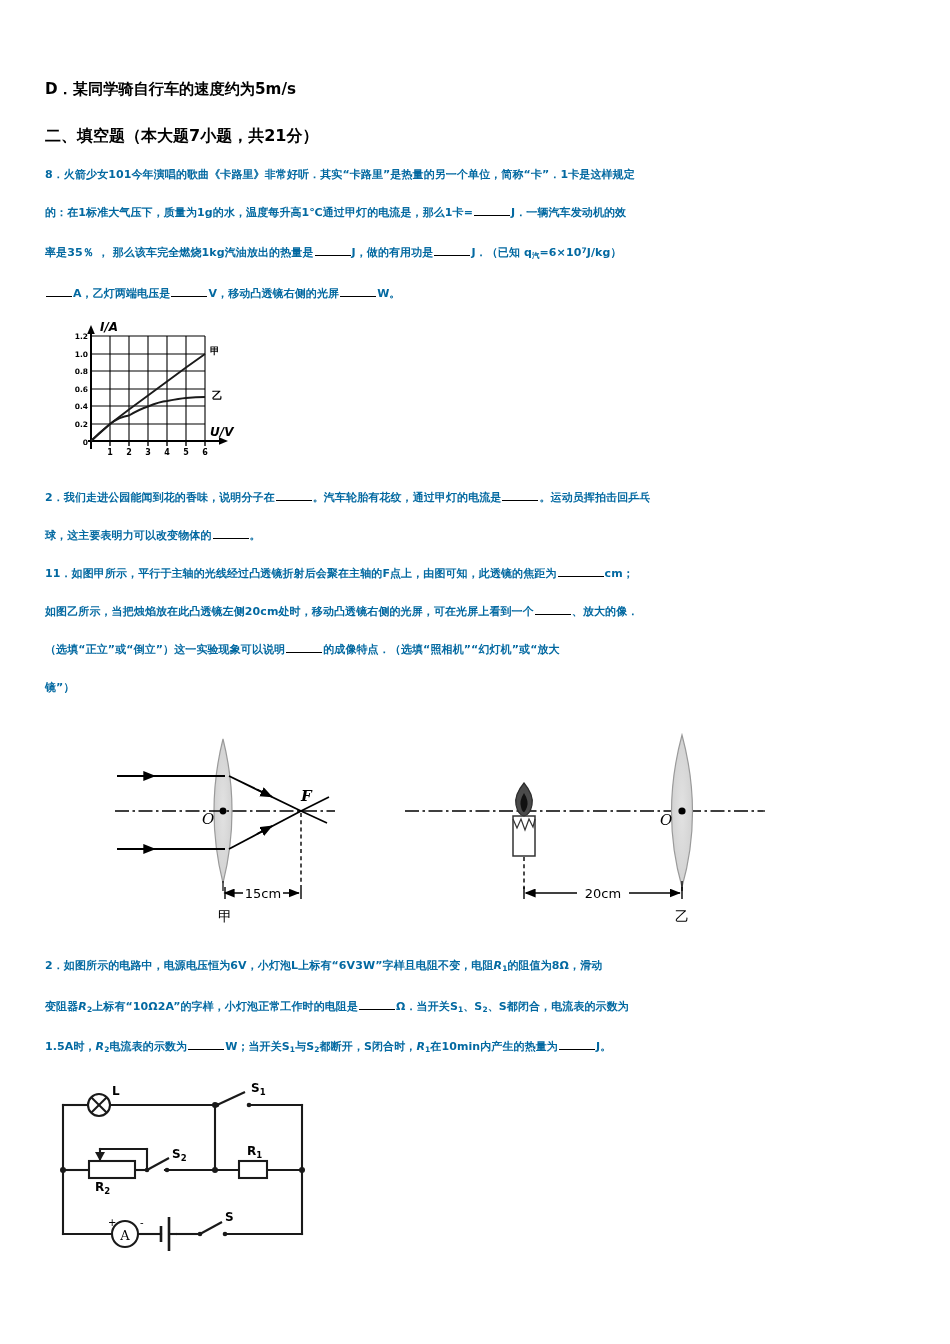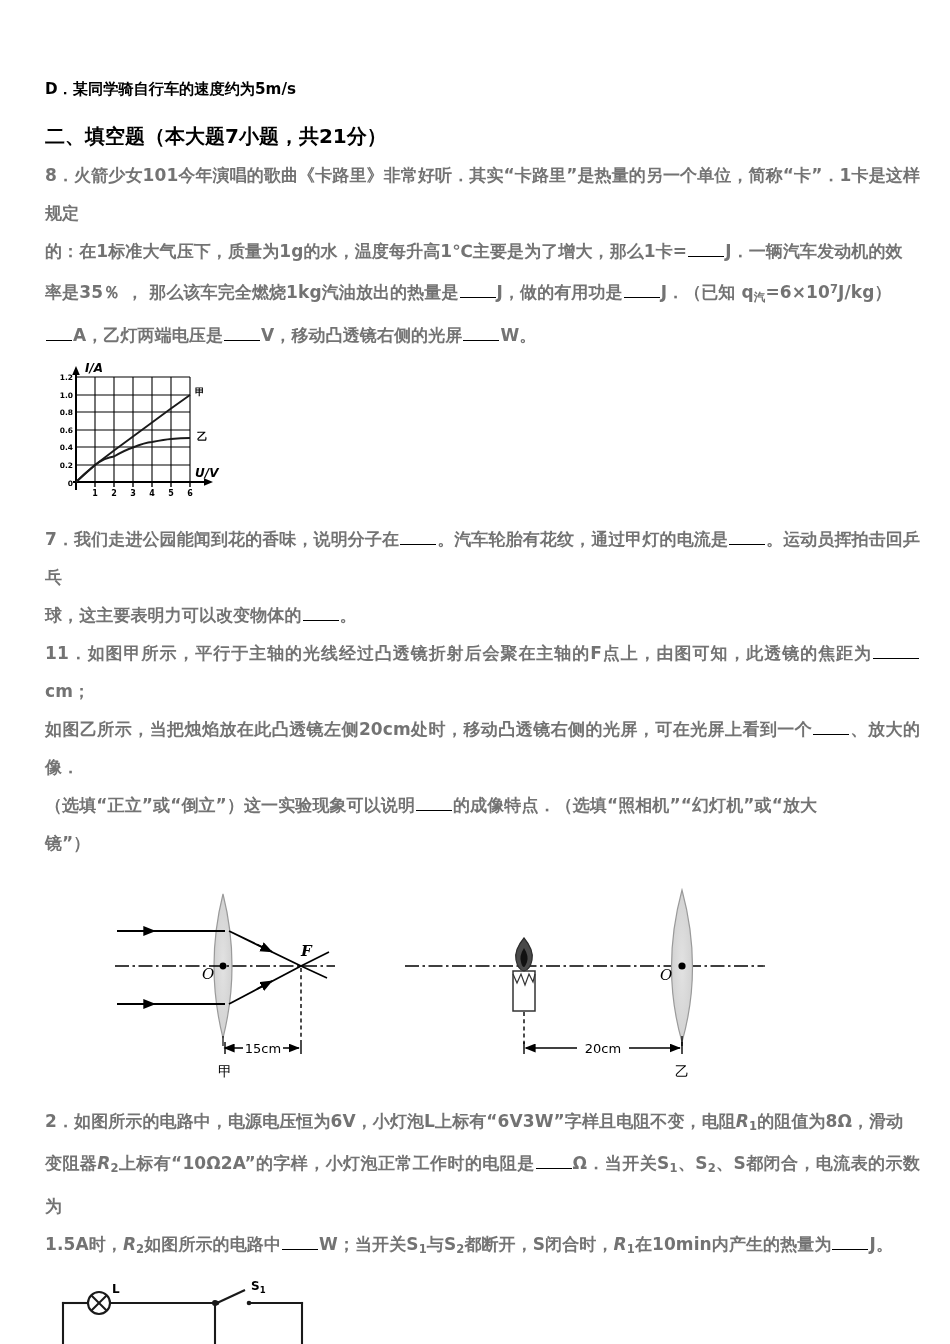--- a/index.html
+++ b/index.html
@@ -23,34 +23,34 @@
     box-sizing: border-box;
   }
   .content {
     position: absolute;
     left: 45px;
     top: 74px;
     width: 875px;
   }
   p.q {
     margin: 0 0 0 0;
-    font-size: 17px;
+    font-size: 11px;
     line-height: 38px;
     letter-spacing: 0.1px;
     text-align: justify;
     font-weight: 600;
-    color: #737373;
+    color: #0369a1;
   }
   .opt-line {
     font-size: 15.2px;
     line-height: 30px;
     font-weight: 600;
   }
   .sec-head {
-    font-size: 20px;
+    font-size: 16px;
     font-weight: 700;
     line-height: 40px;
   }
   .blank {
     display: inline-block;
     border-bottom: 1.3px solid #000;
     min-width: 36px;
     height: 15px;
     vertical-align: baseline;
     margin: 0 1px;
@@ -60,21 +60,21 @@
   sub, sup { font-size: 0.68em; font-weight: 600; }
   sub { vertical-align: -0.22em; }
   sup { vertical-align: 0.45em; }
   .ital { font-style: italic; }
 
   
   .fig-iu {
     position: relative;
     width: 215px;
     height: 150px;
-    margin: 6px 0 0 10px;
+    margin: 6px 0 0 25px;
   }
   .iu-svg { display:block; }
 
   
   .fig-optics {
     position: relative;
     width: 660px;
     height: 210px;
     margin: 14px 0 0 60px;
   }
@@ -102,21 +102,21 @@
 
     <div class="sec-head">
       <span>二、填空题（本大题7小题，共21分）</span>
     </div>
 
     <div>
       <p class="q">
         <span>8．火箭少女101今年演唱的歌曲《卡路里》非常好听．其实“卡路里”是热量的另一个单位，简称“卡”．1卡是这样规定</span>
       </p>
       <p class="q">
-        <span>的：在1标准大气压下，质量为1g的水，温度每升高1℃主要是为了增大，那么1卡=</span><span class="blank"></span><span>J．一辆汽车发动机的效</span>
+        <span>的：在1标准大气压下，质量为1g的水，温度每升高1℃通过甲灯的电流是，那么1卡=</span><span class="blank"></span><span>J．一辆汽车发动机的效</span>
       </p>
       <p class="q">
         <span>率是35％ ，  那么该车完全燃烧1kg汽油放出的热量是</span><span class="blank"></span><span>J，做的有用功是</span><span class="blank"></span><span>J．（已知 q</span><sub>汽</sub><span>=6×10</span><sup>7</sup><span>J/kg）</span>
       </p>
     </div>
 
     <div>
       <p class="q">
         <span class="blank narrow"></span><span>A，乙灯两端电压是</span><span class="blank"></span><span>V，移动凸透镜右侧的光屏</span><span class="blank"></span><span>W。</span>
       </p>
@@ -186,21 +186,21 @@
           <text x="140" y="35" font-family="DejaVu Sans, Liberation Sans, sans-serif" font-size="9.5" font-weight="bold" fill="#000">甲</text>
           <text x="142" y="80" font-family="DejaVu Sans, Liberation Sans, sans-serif" font-size="10.5" font-weight="bold" fill="#000">乙</text>
         </svg>
       </div>
     </div>
 
     <div class="spacer-sm"></div>
 
     <div>
       <p class="q">
-        <span>7．我们走进公园能闻到花的香味，说明分子在</span><span class="blank"></span><span>。汽车轮胎有花纹，通过甲灯的电流是</span><span class="blank"></span><span>。运动员挥拍击回乒乓</span>
+        <span>2．我们走进公园能闻到花的香味，说明分子在</span><span class="blank"></span><span>。汽车轮胎有花纹，通过甲灯的电流是</span><span class="blank"></span><span>。运动员挥拍击回乒乓</span>
       </p>
       <p class="q">
         <span>球，这主要表明力可以改变物体的</span><span class="blank"></span><span>。</span>
       </p>
     </div>
 
     <div>
       <p class="q">
         <span>11．如图甲所示，平行于主轴的光线经过凸透镜折射后会聚在主轴的F点上，由图可知，此透镜的焦距为</span><span class="blank wide"></span><span>cm；</span>
       </p>
@@ -302,21 +302,21 @@
     <div style="height:16px"></div>
 
     <div>
       <p class="q">
         <span>2．如图所示的电路中，电源电压恒为6V，小灯泡L上标有“6V3W”字样且电阻不变，电阻</span><span class="ital">R</span><sub>1</sub><span>的阻值为8Ω，滑动</span>
       </p>
       <p class="q">
         <span>变阻器</span><span class="ital">R</span><sub>2</sub><span>上标有“10Ω2A”的字样，小灯泡正常工作时的电阻是</span><span class="blank"></span><span>Ω．当开关</span><span>S</span><sub>1</sub><span>、</span><span>S</span><sub>2</sub><span>、S都闭合，电流表的示数为</span>
       </p>
       <p class="q">
-        <span>1.5A时，</span><span class="ital">R</span><sub>2</sub><span>如图所示的电路中</span><span class="blank"></span><span>W；当开关</span><span>S</span><sub>1</sub><span>与</span><span>S</span><sub>2</sub><span>都断开，S闭合时，</span><span class="ital">R</span><sub>1</sub><span>在10min内产生的热量为</span><span class="blank"></span><span>J。</span>
+        <span>1.5A时，</span><span class="ital">R</span><sub>2</sub><span>电流表的示数为</span><span class="blank"></span><span>W；当开关</span><span>S</span><sub>1</sub><span>与</span><span>S</span><sub>2</sub><span>都断开，S闭合时，</span><span class="ital">R</span><sub>1</sub><span>在10min内产生的热量为</span><span class="blank"></span><span>J。</span>
       </p>
 
       <div class="fig-circuit">
         <svg width="290" height="175" viewBox="0 0 290 175">
           <g stroke="#1a1a1a" stroke-width="2.1" fill="none" stroke-linecap="square">
 
             <line x1="8" y1="26" x2="33" y2="26"></line>
             <line x1="55" y1="26" x2="160" y2="26"></line>
             <line x1="196" y1="26" x2="247" y2="26"></line>
 

